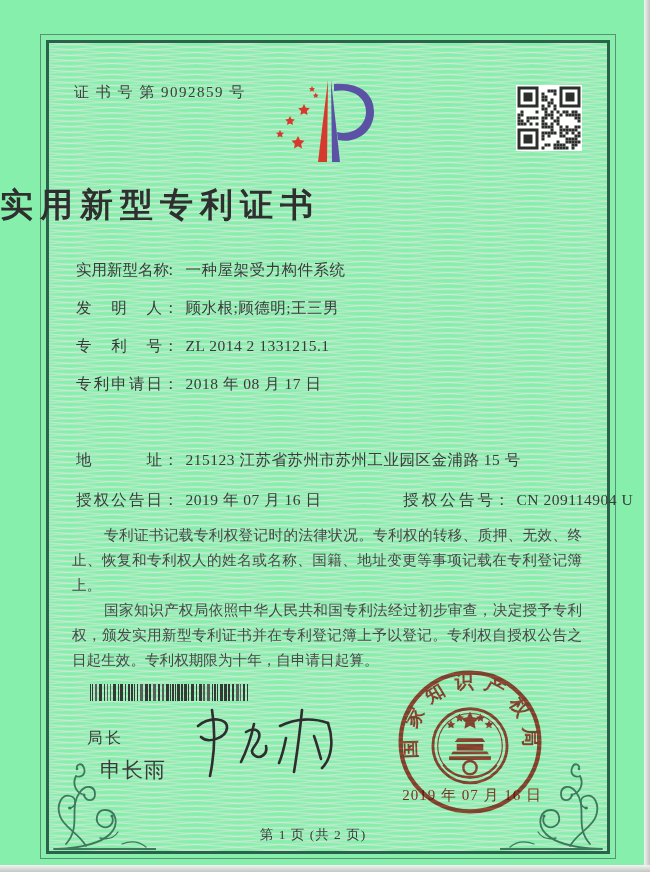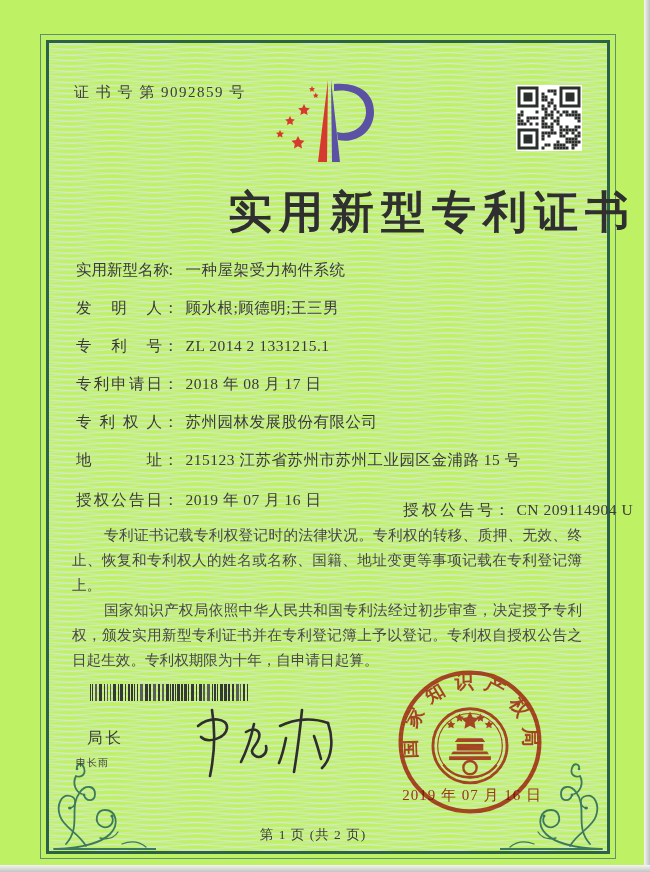--- a/index.html
+++ b/index.html
@@ -1,57 +1,57 @@
 <!DOCTYPE html>
 <html><head>
 <meta charset="utf-8">
 <style>
   * { margin:0; padding:0; box-sizing:border-box; }
   html,body { background:#ffffff; }
   body { font-family:"Liberation Serif","DejaVu Serif",serif; }
   .page {
     position:relative; width:650px; height:872px;
-    background:#bef264; overflow:hidden;
+    background:#86efac; overflow:hidden;
   }
   
   .scan-edge-right { position:absolute; right:0; top:0; width:6px; height:100%;
     background:linear-gradient(to right,#f4f4f2,#bfc3bf); }
   .scan-edge-bottom { position:absolute; left:0; bottom:0; width:100%; height:7px;
     background:linear-gradient(to bottom,#f4f4f2,#c2c6c2); }
   
   .frame-outer { position:absolute; left:40px; top:34px; right:34px; bottom:13px;
     border:1px solid #5d8f74; }
   .frame-inner { position:absolute; left:46px; top:40px; right:40px; bottom:18px;
     border:3px solid #2d624a; background:#f7faf5; }
   .guilloche { position:absolute; left:49px; top:43px; right:43px; bottom:21px; }
   
   .cert-no { position:absolute; left:74px; top:83px; font-size:15px; color:#3c3c3c;
     letter-spacing:1.5px; }
   .logo { position:absolute; left:268px; top:74px; }
   .qr { position:absolute; left:516px; top:85px; }
-  .doc-title { position:absolute; left:0; right:14px; top:183px; text-align:right;
-    font-size:44px; font-weight:600; color:#2f2f2f; letter-spacing:7px; }
+  .doc-title { position:absolute; left:0; right:14px; top:183px; text-align:left;
+    font-size:33px; font-weight:600; color:#2f2f2f; letter-spacing:7px; }
   
   .field-row { position:absolute; left:76px; white-space:nowrap; font-size:15.5px;
     color:#3a3a3a; }
   .flabel { display:inline-block; width:86px; text-align:justify; text-align-last:justify;
     vertical-align:baseline; }
   .fcolon { margin-left:1px; }
   .fvalue { margin-left:7px; letter-spacing:0.5px; }
-  .grant-no { position:absolute; left:327px; top:0; white-space:nowrap;margin-top:10px; }
+  .grant-no { position:absolute; left:327px; top:0; white-space:nowrap; }
   .grant-no .flabel { width:90px; }
   
   .body-text { position:absolute; left:72px; top:523px; width:510px; font-size:14.6px;
     line-height:25px; color:#474747; text-align:justify; }
   .body-text p { text-indent:2.2em; }
   
   .barcode { position:absolute; left:90px; top:684px; }
   
   .sig-title { position:absolute; left:87px; top:728px; font-size:15.5px; color:#3a3a3a; letter-spacing:3px; }
-  .sig-name  { position:absolute; left:76px; top:756px; font-size:10px; color:#3a3a3a; letter-spacing:1px; }
+  .sig-name  { position:absolute; left:100px; top:756px; font-size:21px; color:#3a3a3a; letter-spacing:1px; }
   .signature { position:absolute; left:182px; top:698px; }
   
   .seal { position:absolute; left:394px; top:666px; mix-blend-mode:multiply; opacity:0.92; }
   .seal-date { position:absolute; left:396px; top:786px; width:152px; text-align:center;
     font-size:15px; color:#c23a30; letter-spacing:1px; mix-blend-mode:multiply; }
   
   .footer { position:absolute; left:0; right:40px; top:826px; text-align:center;
     font-size:13.5px; color:#3d3d3d; letter-spacing:1px;margin-left:16px; }
   
   .flourish-left  { position:absolute; left:52px; bottom:20px; }
@@ -278,23 +278,20 @@
   </div>
   <div class="field-row" style="top:298px;">
     <span class="flabel">发明人</span><span class="fcolon">：</span><span class="fvalue">顾水根;顾德明;王三男</span>
   </div>
   <div class="field-row" style="top:336px;">
     <span class="flabel">专利号</span><span class="fcolon">：</span><span class="fvalue">ZL 2014 2 1331215.1</span>
   </div>
   <div class="field-row" style="top:374px;">
     <span class="flabel">专利申请日</span><span class="fcolon">：</span><span class="fvalue">2018 年 08 月 17 日</span>
   </div>
-  <div class="field-row" style="top:412px;">
-    <span class="flabel">专利权人</span><span class="fcolon">：</span><span class="fvalue">苏州园林发展股份有限公司</span>
-  </div>
   <div class="field-row" style="top:450px;">
     <span class="flabel">地址</span><span class="fcolon">：</span><span class="fvalue">215123 江苏省苏州市苏州工业园区金浦路 15 号</span>
   </div>
   <div class="field-row" style="top:490px; right:0;">
     <span class="flabel">授权公告日</span><span class="fcolon">：</span><span class="fvalue">2019 年 07 月 16 日</span>
     <span class="grant-no">
       <span class="flabel">授权公告号</span><span class="fcolon">：</span><span class="fvalue">CN 209114904 U</span>
     </span>
   </div>
 

